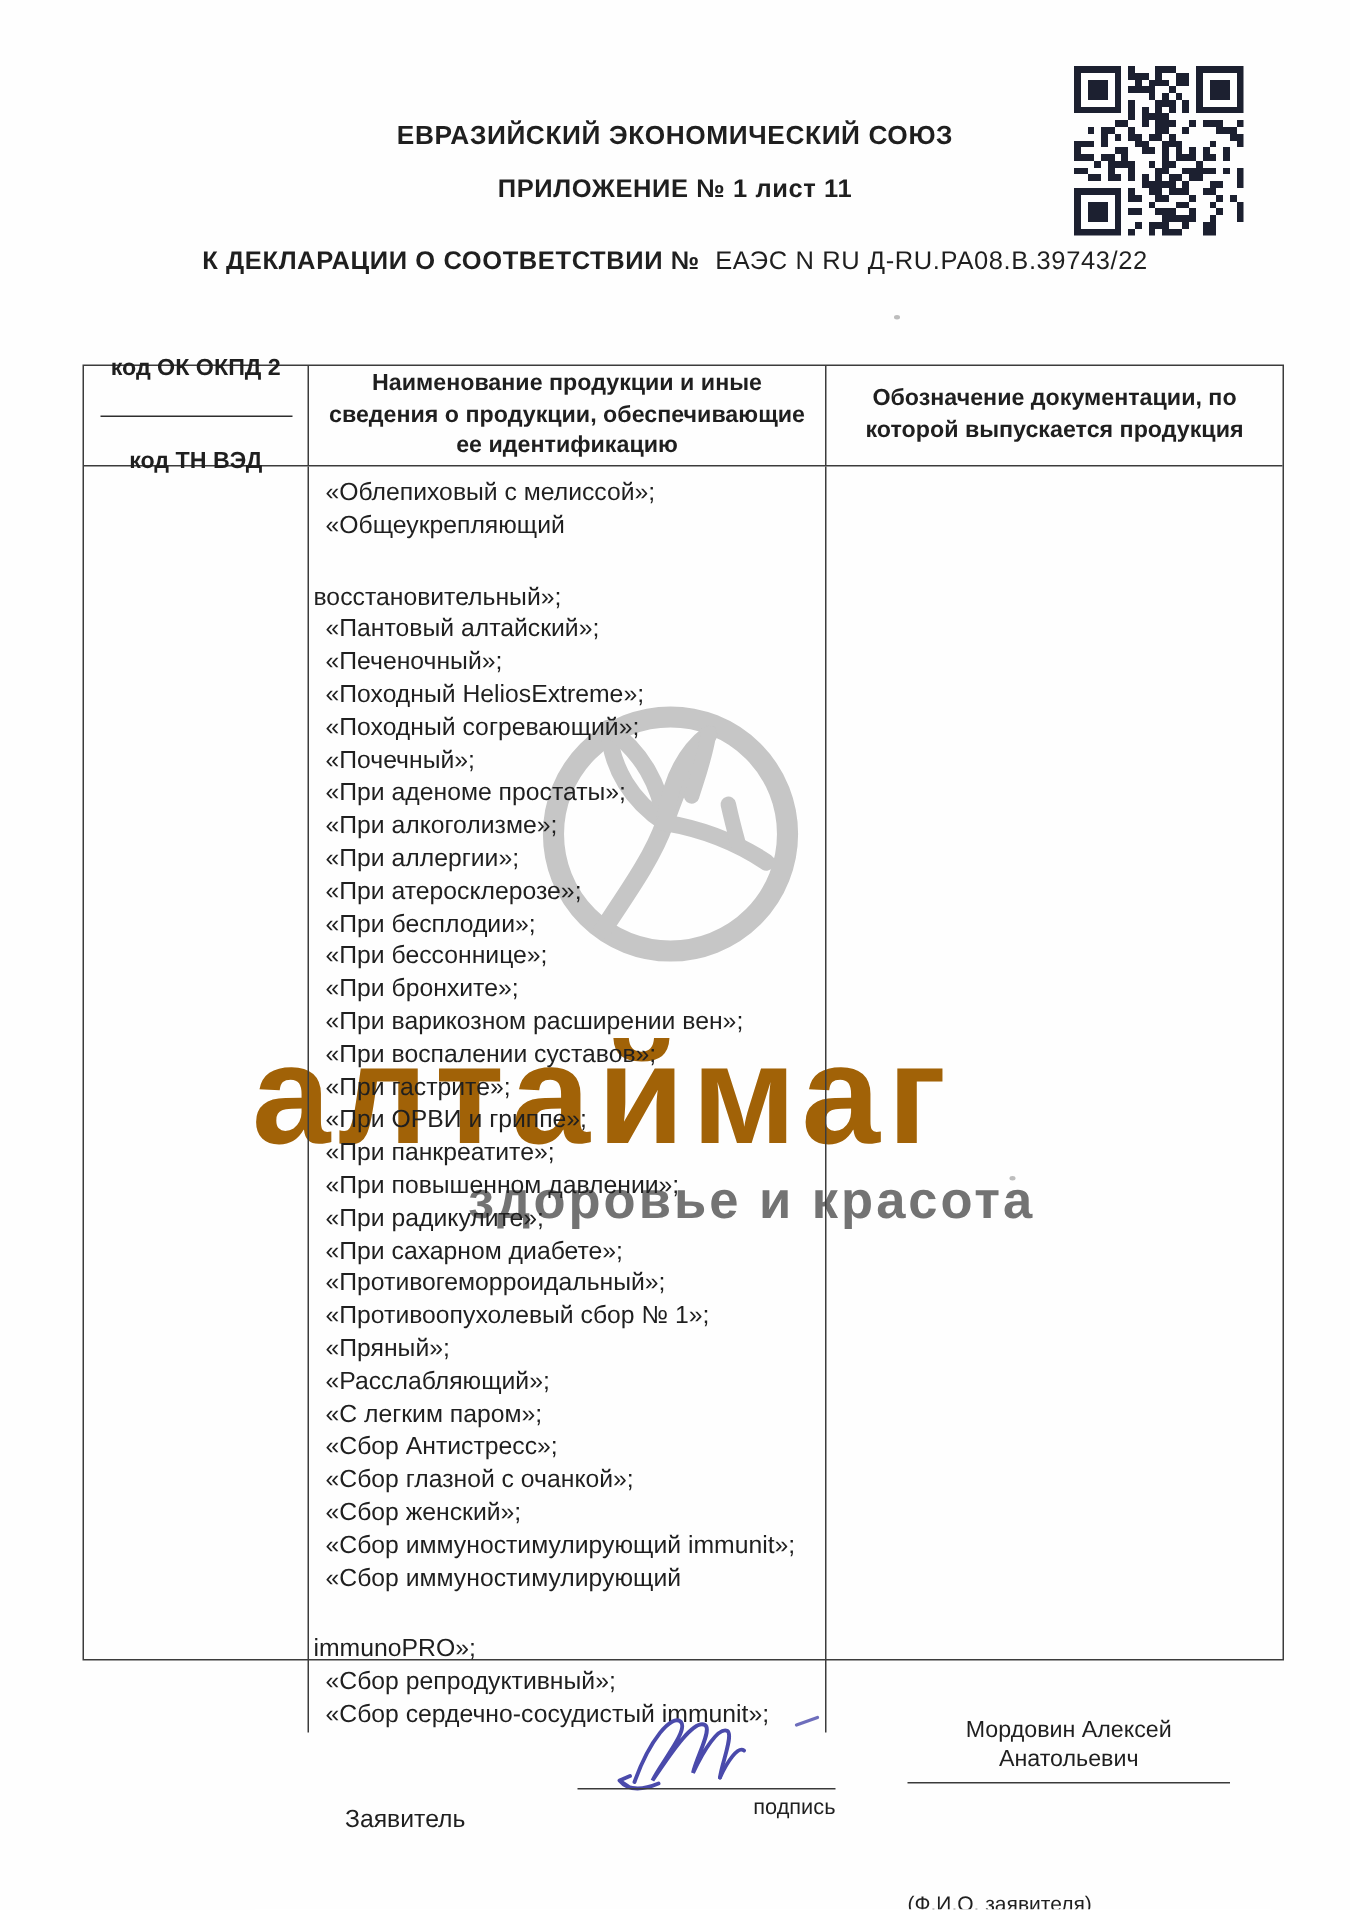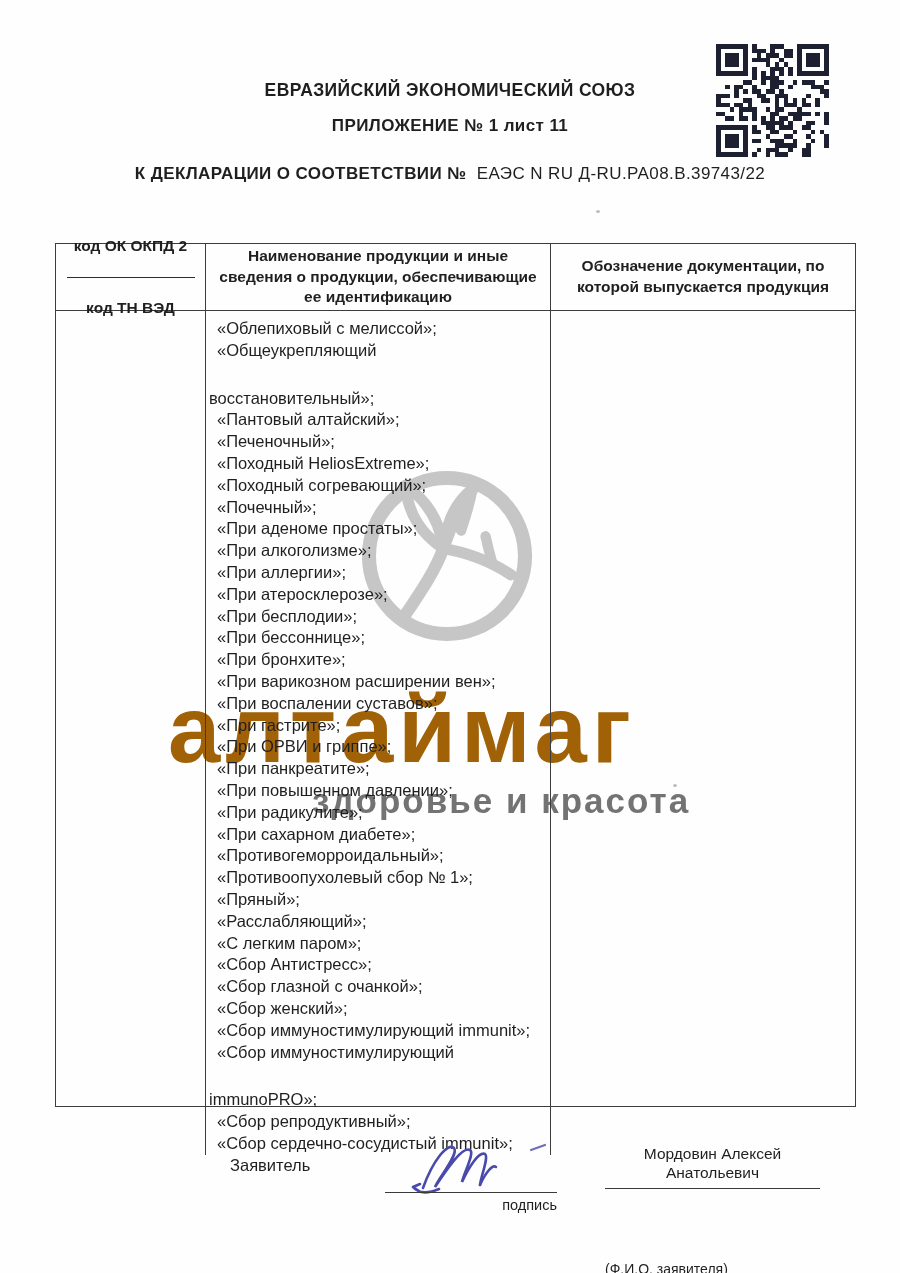--- a/index.html
+++ b/index.html
@@ -38,21 +38,21 @@
   .c3{flex:1 1 auto;}
   .hcell{display:flex;flex-direction:column;justify-content:center;align-items:center;
          text-align:center;font-weight:700;font-size:15.5px;line-height:1.35;padding:2px 8px;box-sizing:border-box;gap:16px;}
   .frac-rule{width:128px;border-top:1.8px solid #2e2e2e;margin:4px 0;}
   .plist{padding:7px 4px 0 0;}
   .pline{font-size:16.5px;line-height:21.8px;padding-left:11px;white-space:nowrap;}
   .pline.cont{padding-left:3px;margin-top:26px;}
 
   
   .ft{z-index:3;}
-  .ft-label{left:230px;top:1156px;font-size:16.5px;}
+  .ft-label{left:230px;top:1204px;font-size:16.5px;}
   .sig-svg{left:405px;top:1136px;width:150px;height:62px;}
   .sig-rule{left:385px;top:1192px;width:172px;border-top:1.6px solid #3a3a3a;}
   .sig-cap{left:385px;top:1197px;width:172px;text-align:right;font-size:14.5px;}
   .name-blk{left:605px;top:1145px;width:215px;text-align:center;font-size:15.5px;line-height:1.2;}
   .name-rule{left:605px;top:1188px;width:215px;border-top:1.6px solid #3a3a3a;}
   .name-cap{left:605px;top:1246px;width:215px;text-align:left;font-size:14px;margin-top:15px;}
 
   
   .speck{width:4px;height:3px;background:#bdbdbd;border-radius:50%;z-index:2;}
 </style>

